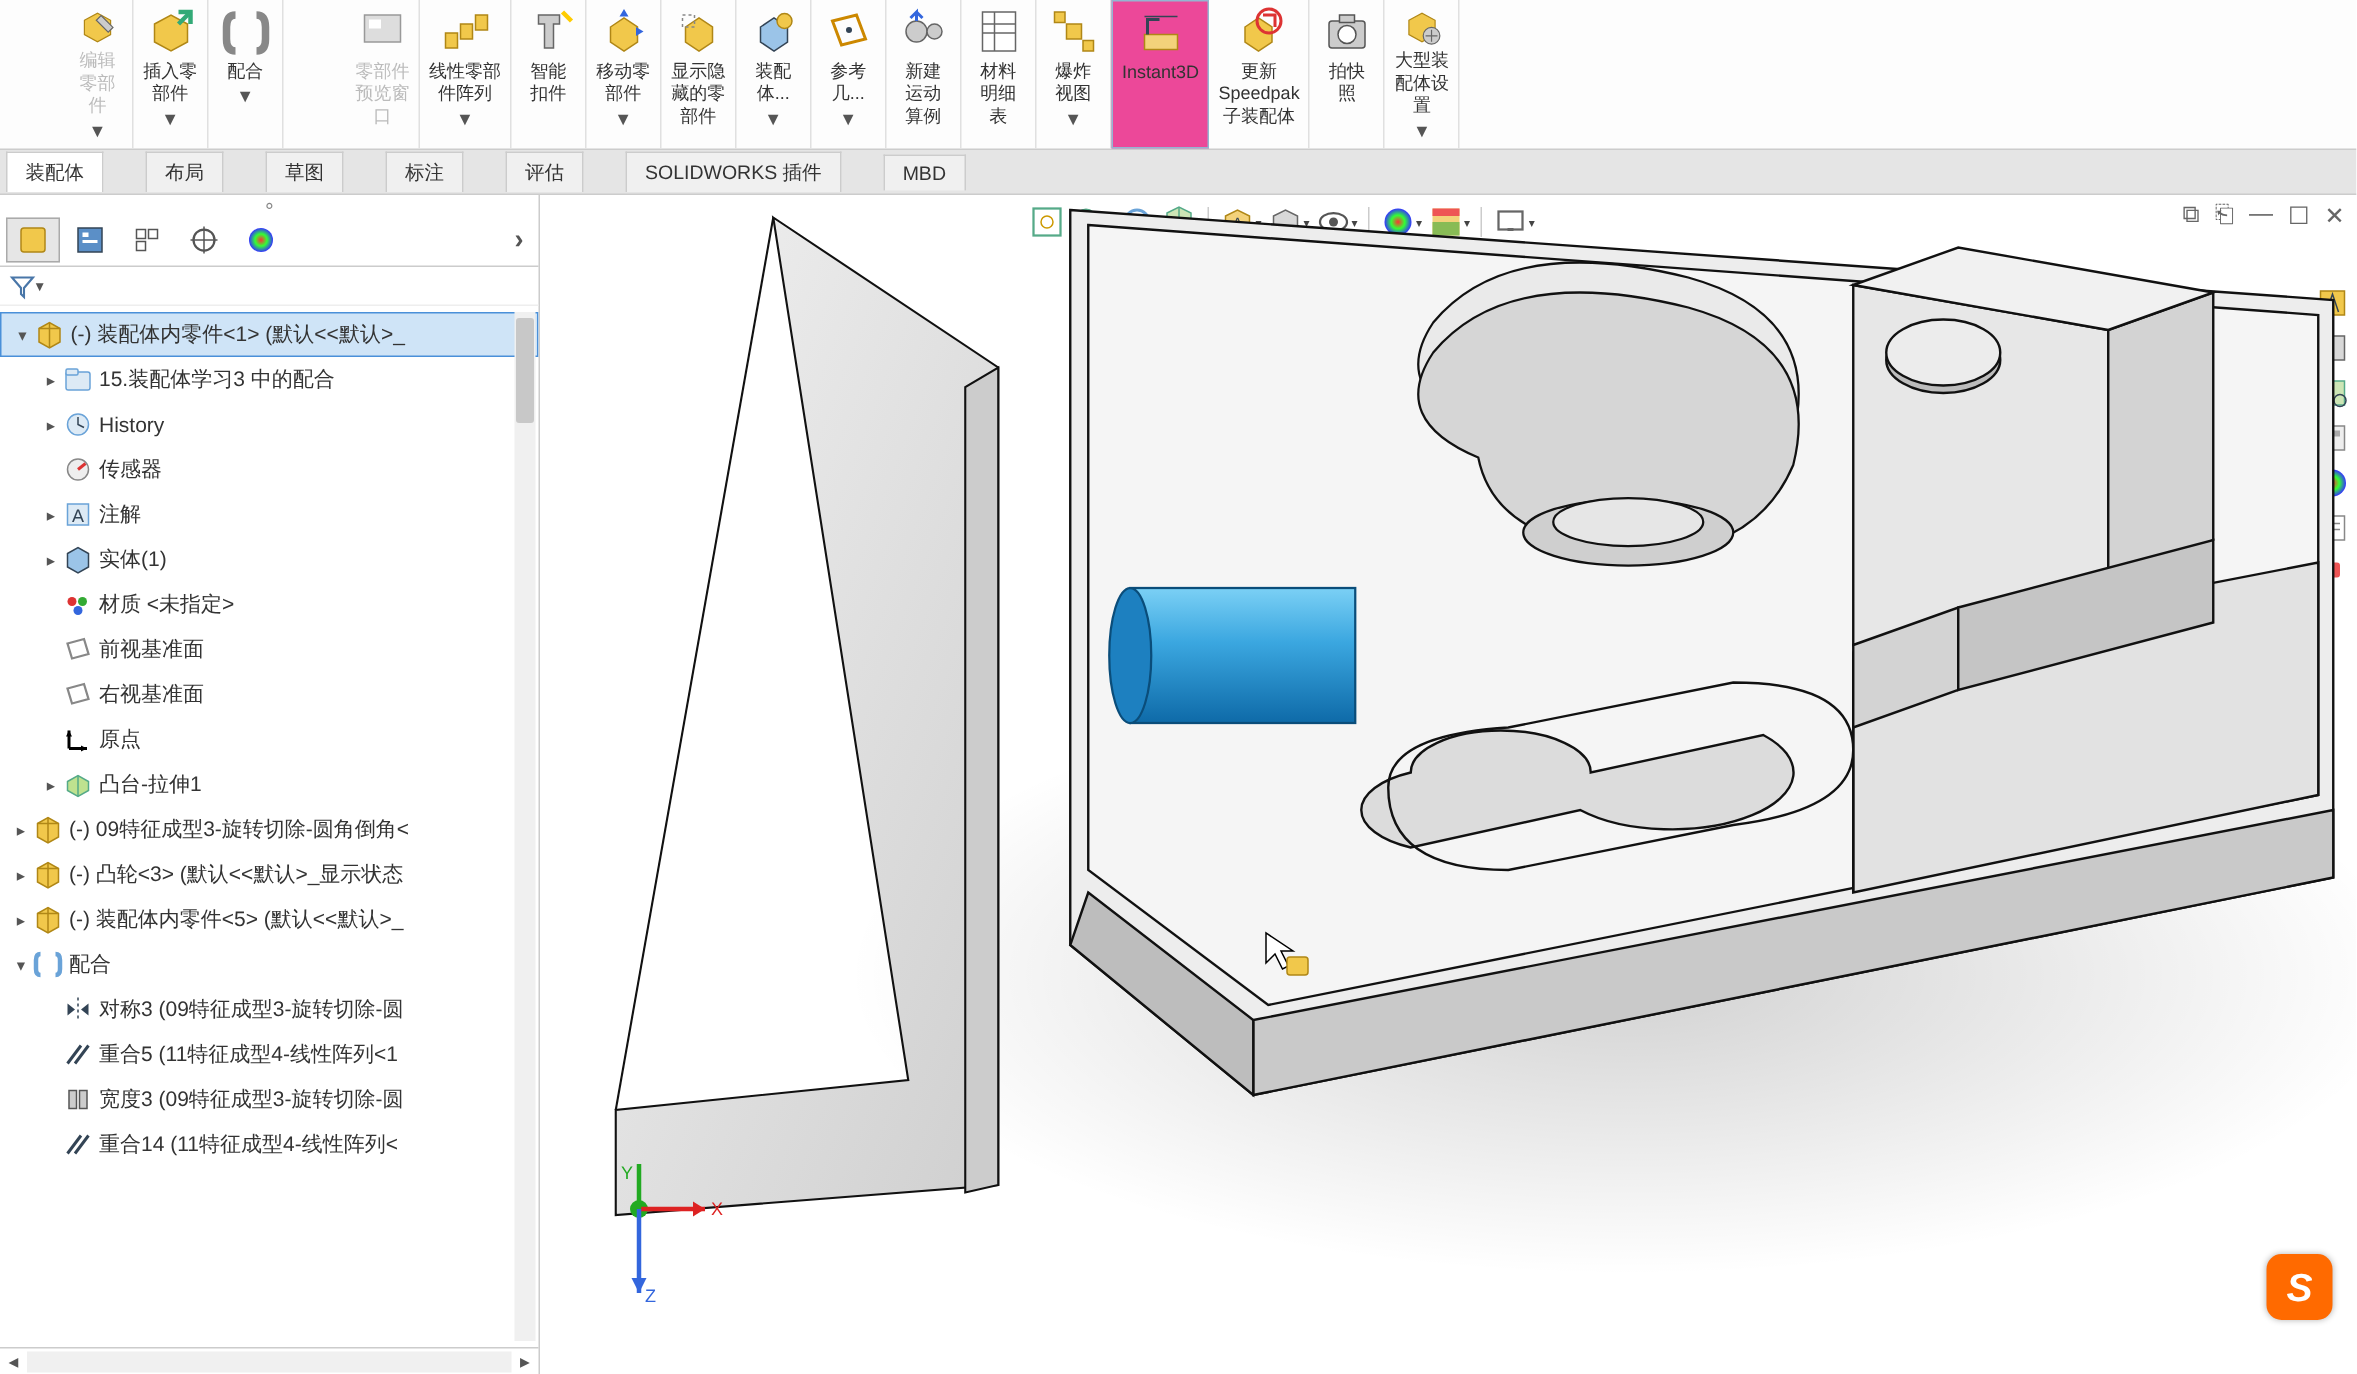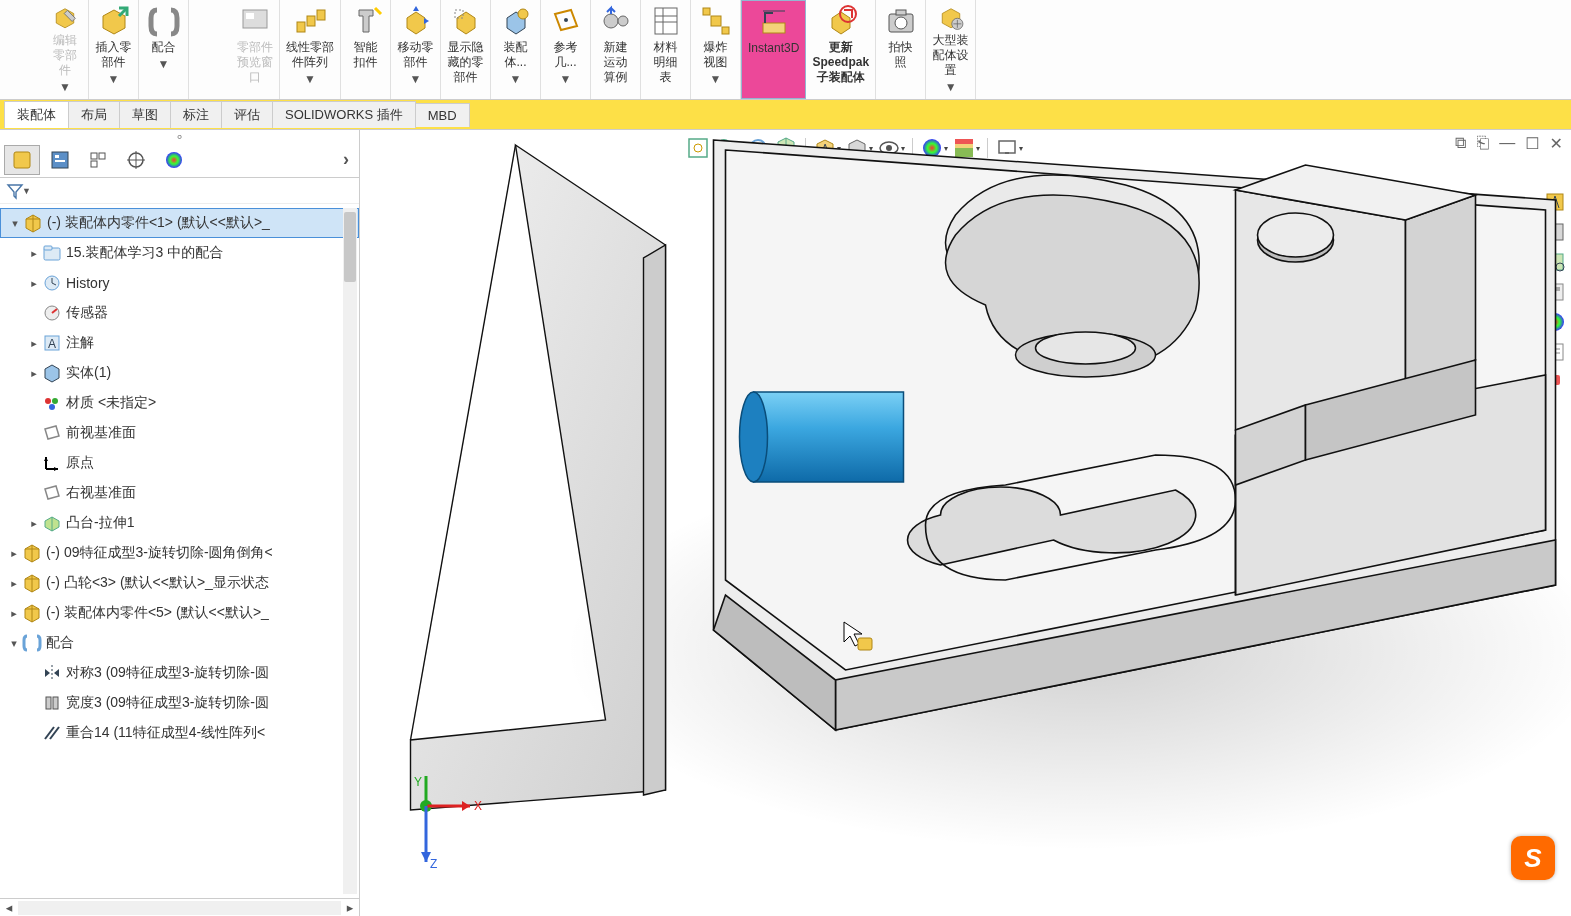--- a/index.html
+++ b/index.html
@@ -1,29 +1,29 @@
 <!DOCTYPE html>
 <html><head>
 <meta charset="utf-8">
 <style>
 * { margin:0; padding:0; box-sizing:border-box; font-family:"Microsoft YaHei",Arial,sans-serif; }
 body { width:1571px; height:916px; background:#fff; overflow:hidden; font-size:13px; color:#333; position:relative; }
 
 
 .ribbon { height:100px; display:flex; border-bottom:1px solid #ccc; background:#fdfdfd; }
 .rbtn { display:flex; flex-direction:column; align-items:center; justify-content:flex-start; padding:4px 6px; min-width:50px; border-right:1px solid #e0e0e0; cursor:pointer; }
-.rbtn.wide { min-width:64px;font-weight:bold; }
+.rbtn.wide { min-width:64px; }
 .rbtn.disabled { color:#bbb;padding-left:48px; }
 .rbtn .ico { width:34px; height:34px; margin-bottom:2px; }
 .rbtn span { font-size:12px; line-height:15px; text-align:center; white-space:pre; }
 .rbtn.active { background:#ec4899; border:1px solid #94b5d1; }
 .dd { font-size:8px; color:#555; margin-top:2px; }
 
 
-.cmtabs { display:flex; height:30px; background:#fde047; border-bottom:1px solid #ccc; align-items:center; padding-left:4px; }
+.cmtabs { display:flex; height:30px; background:#e5e5e5; border-bottom:1px solid #ccc; align-items:center; padding-left:4px;gap:29px; }
 .cmtab { padding:4px 12px; border:1px solid #ccc; border-bottom:none; margin-right:-1px; background:#f0f0f0; cursor:pointer; font-size:13px; }
 .cmtab.active { background:#fff; }
 
 
 .main { display:flex; height:calc(100% - 130px); }
 .left { width:360px; border-right:1px solid #ccc; display:flex; flex-direction:column; }
 .ltabs { display:flex; border-bottom:1px solid #ccc; height:36px; align-items:center; padding:0 4px; gap:2px;}
 .ltab { width:36px; height:30px; display:flex; align-items:center; justify-content:center; border:1px solid transparent; cursor:pointer;}
 .ltab.active{ background:#e6e6e6; border:1px solid #aaa; }
 .lcollapse{ margin-left:auto; font-size:18px; font-weight:bold; color:#555; cursor:pointer; padding:0 6px;}
@@ -344,35 +344,35 @@
         <div class="trow ind1">
           <span class="tw"></span>
           <svg viewBox="0 0 20 20" class="tico">
             <path d="M3 6 L14 3 L17 13 L6 16 Z" fill="none" stroke="#888" stroke-width="1.5"></path>
           </svg>
           <span>前视基准面</span>
         </div>
         <div class="trow ind1">
           <span class="tw"></span>
           <svg viewBox="0 0 20 20" class="tico">
+            <path d="M3 6 L14 3 L17 13 L6 16 Z" fill="none" stroke="#888" stroke-width="1.5"></path>
+          </svg>
+          <span>右视基准面</span>
+        </div>
+        <div class="trow ind1">
+          <span class="tw"></span>
+          <svg viewBox="0 0 20 20" class="tico">
             <line x1="4" y1="16" x2="4" y2="4" stroke="#000" stroke-width="2"></line>
             <line x1="4" y1="16" x2="16" y2="16" stroke="#000" stroke-width="2"></line>
             <path d="M4 4 L2 8 L6 8 Z"></path>
             <path d="M16 16 L12 14 L12 18 Z"></path>
           </svg>
           <span>原点</span>
         </div>
         <div class="trow ind1">
-          <span class="tw"></span>
-          <svg viewBox="0 0 20 20" class="tico">
-            <path d="M3 6 L14 3 L17 13 L6 16 Z" fill="none" stroke="#888" stroke-width="1.5"></path>
-          </svg>
-          <span>右视基准面</span>
-        </div>
-        <div class="trow ind1">
           <span class="tw">▸</span>
           <svg viewBox="0 0 20 20" class="tico">
             <path d="M3 8 L10 4 L17 8 L17 14 L10 18 L3 14 Z" fill="#bfe28f" stroke="#5a8"></path>
             <line x1="10" y1="4" x2="10" y2="18" stroke="#5a8"></line>
           </svg>
           <span>凸台-拉伸1</span>
         </div>
         <div class="trow ind0">
           <span class="tw">▸</span>
           <svg viewBox="0 0 20 20" class="tico">
@@ -409,20 +409,28 @@
           <span>配合</span>
         </div>
         <div class="trow ind1">
           <span class="tw"></span>
           <svg viewBox="0 0 20 20" class="tico">
             <line x1="10" y1="2" x2="10" y2="18" stroke="#345" stroke-dasharray="2 2"></line>
             <path d="M3 6 L8 10 L3 14 Z" fill="#345"></path>
             <path d="M17 6 L12 10 L17 14 Z" fill="#345"></path>
           </svg>
           <span>对称3 (09特征成型3-旋转切除-圆</span>
+        </div>
+        <div class="trow ind1">
+          <span class="tw"></span>
+          <svg viewBox="0 0 20 20" class="tico">
+            <line x1="3" y1="16" x2="12" y2="4" stroke="#345" stroke-width="2"></line>
+            <line x1="8" y1="16" x2="17" y2="4" stroke="#345" stroke-width="2"></line>
+          </svg>
+          <span>重合5 (11特征成型4-线性阵列&lt;1</span>
         </div>
         <div class="trow ind1">
           <span class="tw"></span>
           <svg viewBox="0 0 20 20" class="tico">
             <rect x="4" y="4" width="5" height="12" fill="#ccc" stroke="#555"></rect>
             <rect x="11" y="4" width="5" height="12" fill="#ccc" stroke="#555"></rect>
           </svg>
           <span>宽度3 (09特征成型3-旋转切除-圆</span>
         </div>
         <div class="trow ind1">

